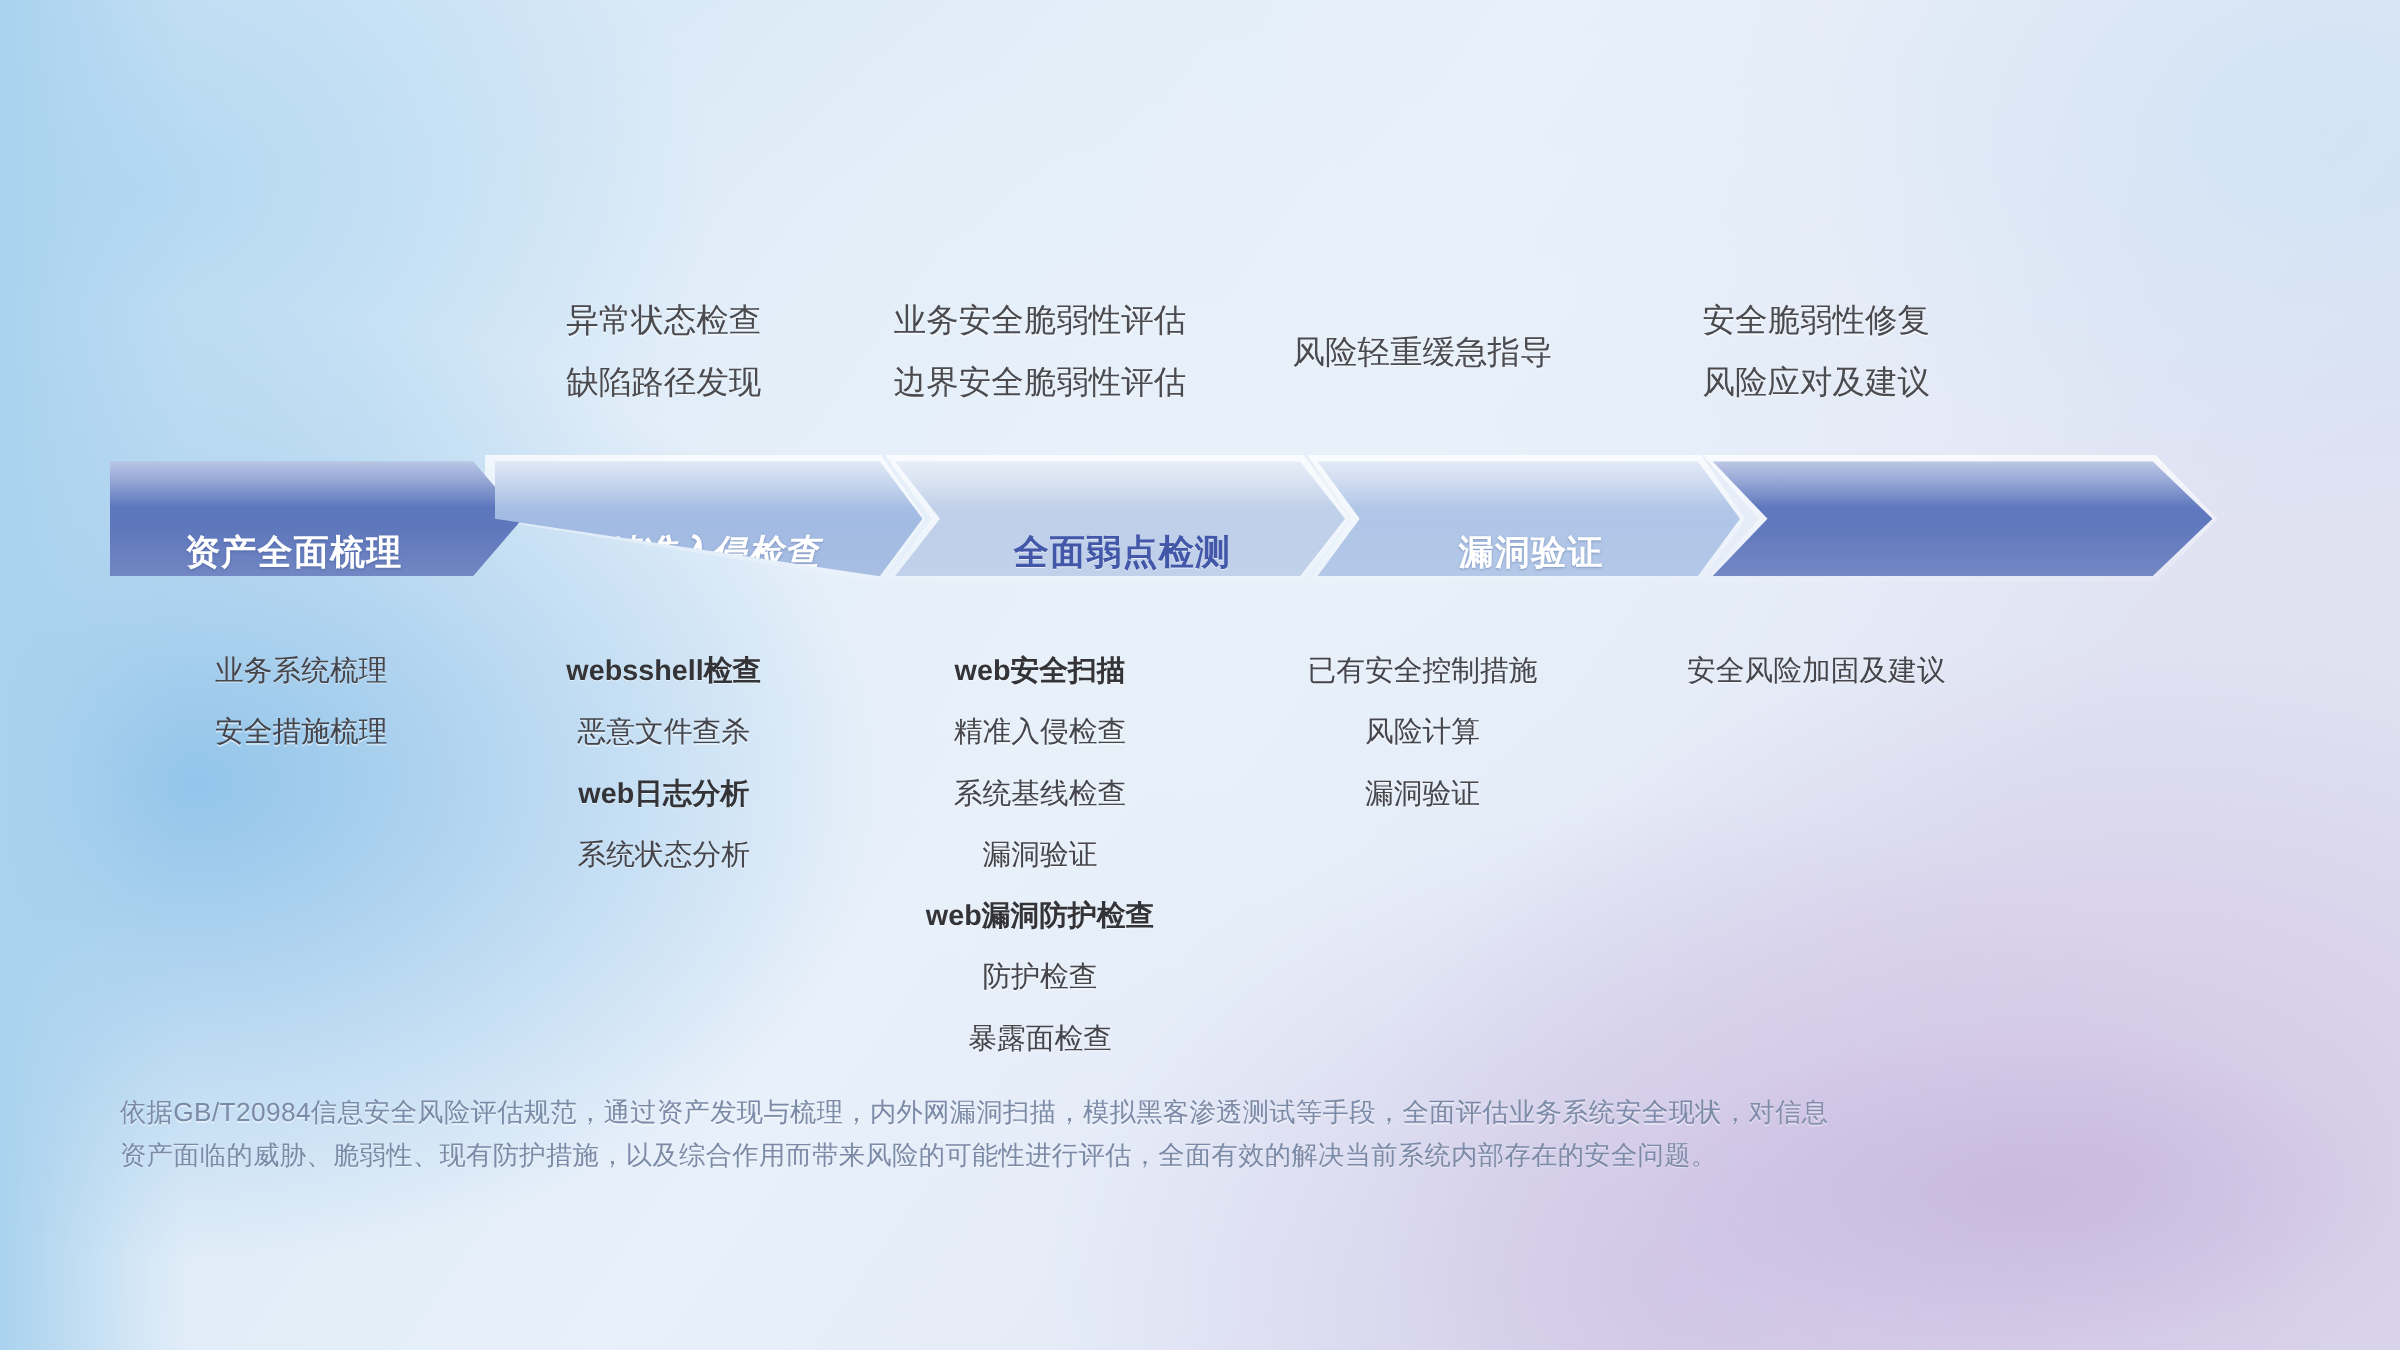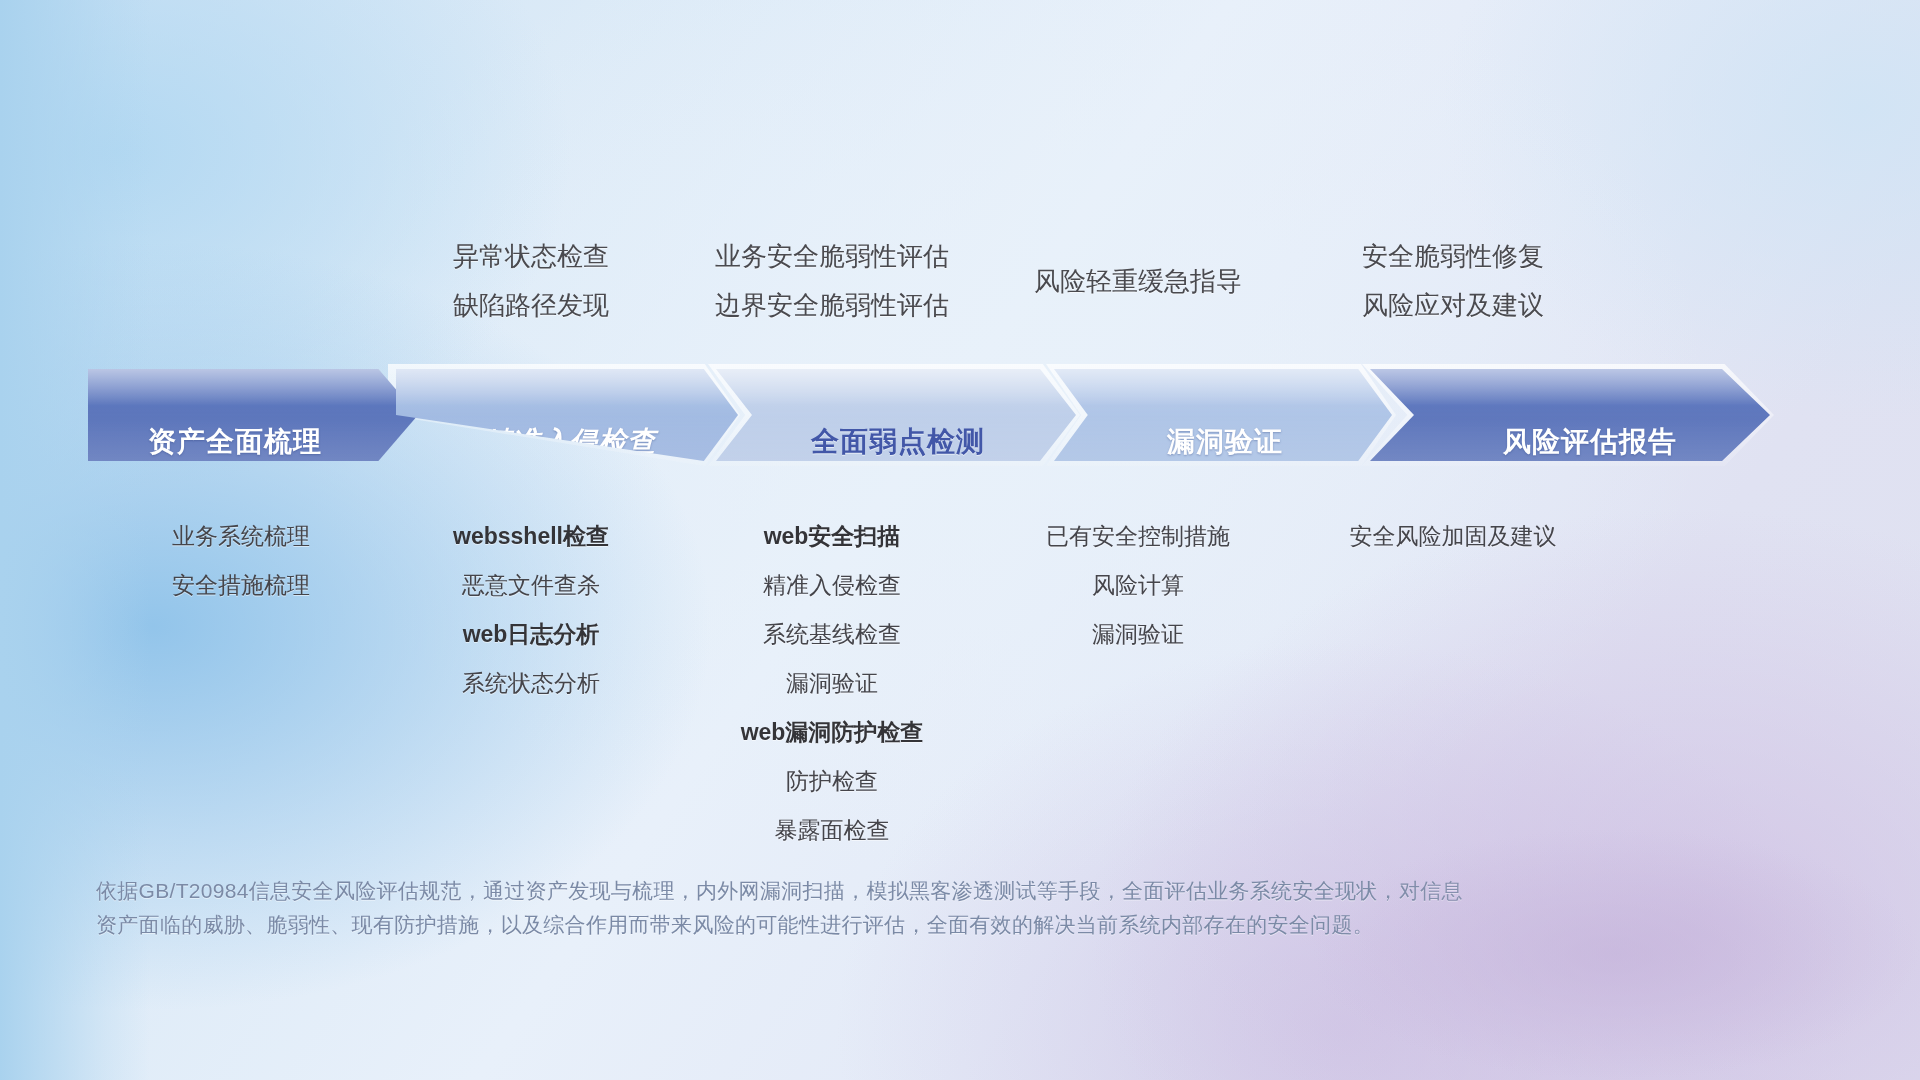--- a/index.html
+++ b/index.html
@@ -188,21 +188,20 @@
       <span class="lbl t-blue">全面弱点检测</span>
     </div>
 
     <div class="chev k3 sh3">
       <span class="edge"></span>
       <span class="lbl t-white">漏洞验证</span>
     </div>
 
     <div class="chev k4 sh4">
       <span class="edge"></span>
-      <span class="lbl t-white">风险评估报告</span>
     </div>
   </div>
 
   <div class="footer">
     <div>依据GB/T20984信息安全风险评估规范，通过资产发现与梳理，内外网漏洞扫描，模拟黑客渗透测试等手段，全面评估业务系统安全现状，对信息</div>
     <div>资产面临的威胁、脆弱性、现有防护措施，以及综合作用而带来风险的可能性进行评估，全面有效的解决当前系统内部存在的安全问题。</div>
   </div>
 
 </div>
 

